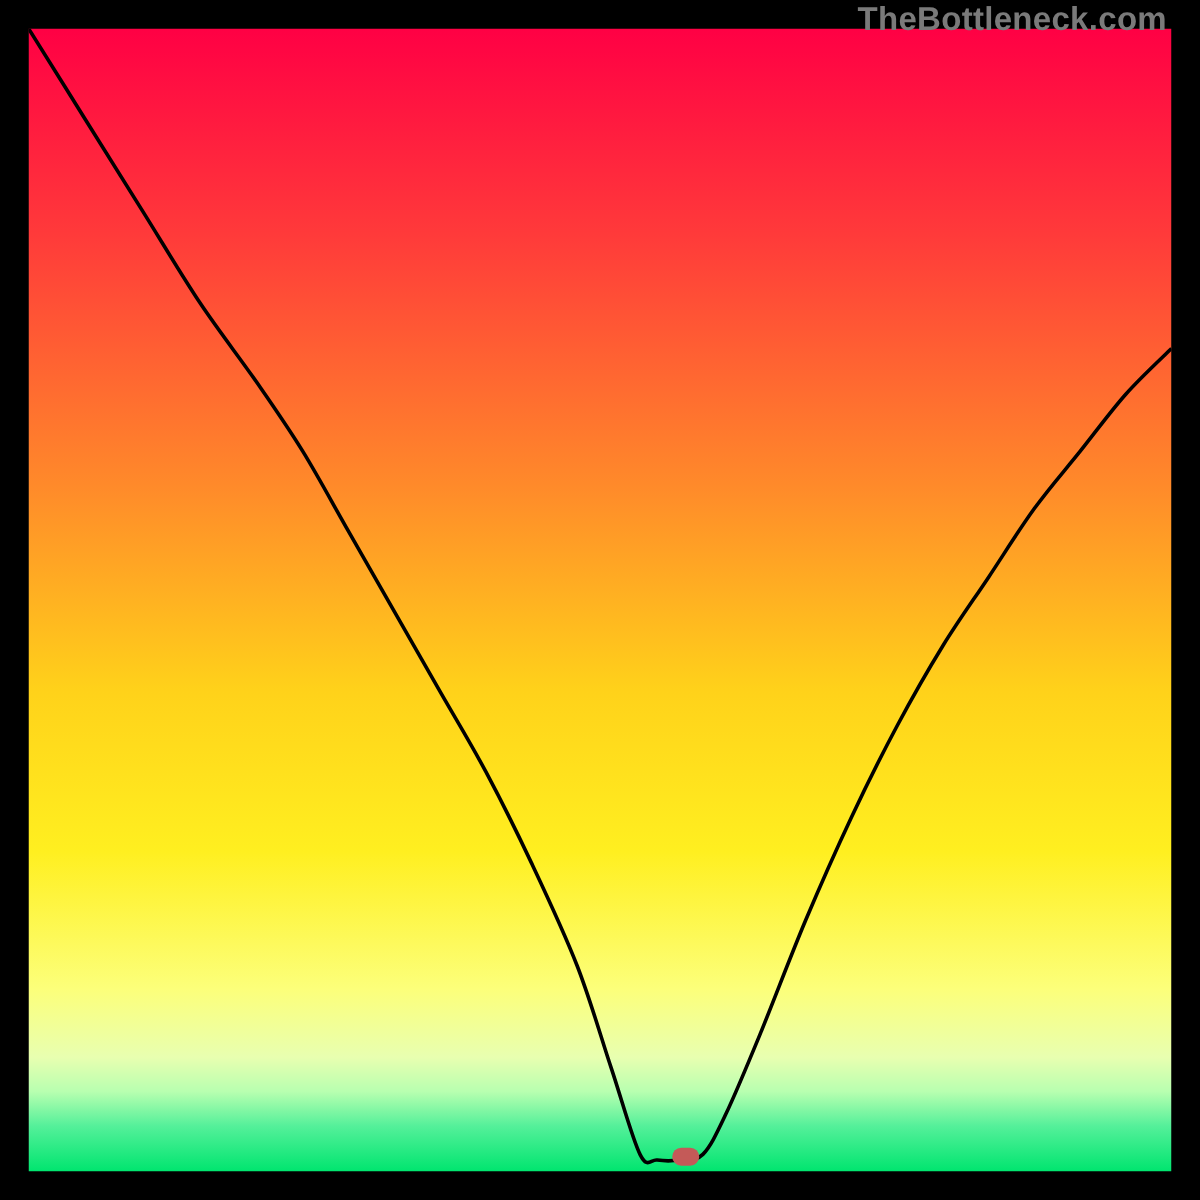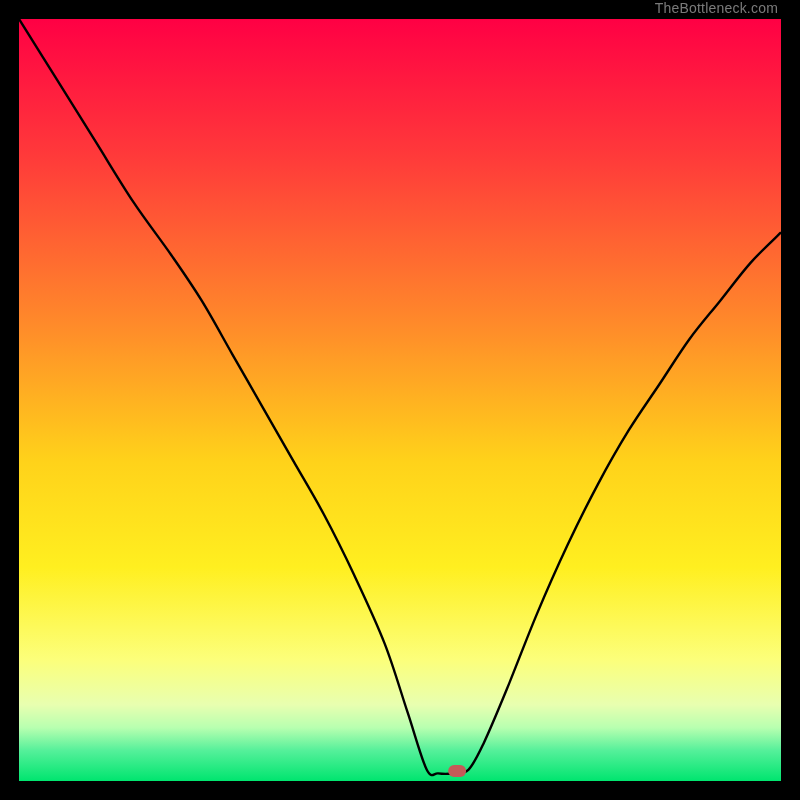--- a/index.html
+++ b/index.html
@@ -24,22 +24,22 @@
     left: 0;
     top: 0;
     width: 762px;
     height: 762px;
   }
   .watermark {
     position: absolute;
     top: 0px;
     right: 22px;
     color: #7a7a7a;
-    font-size: 14px;
-    font-weight: 400;
+    font-size: 22px;
+    font-weight: 700;
     letter-spacing: 0.2px;
   }
 </style>
 </head>
 <body>
 
 <div class="frame">
   <svg class="plot" viewBox="0 0 762 762">
     <defs>
       <linearGradient id="bg-grad" x1="0" y1="0" x2="0" y2="1">

